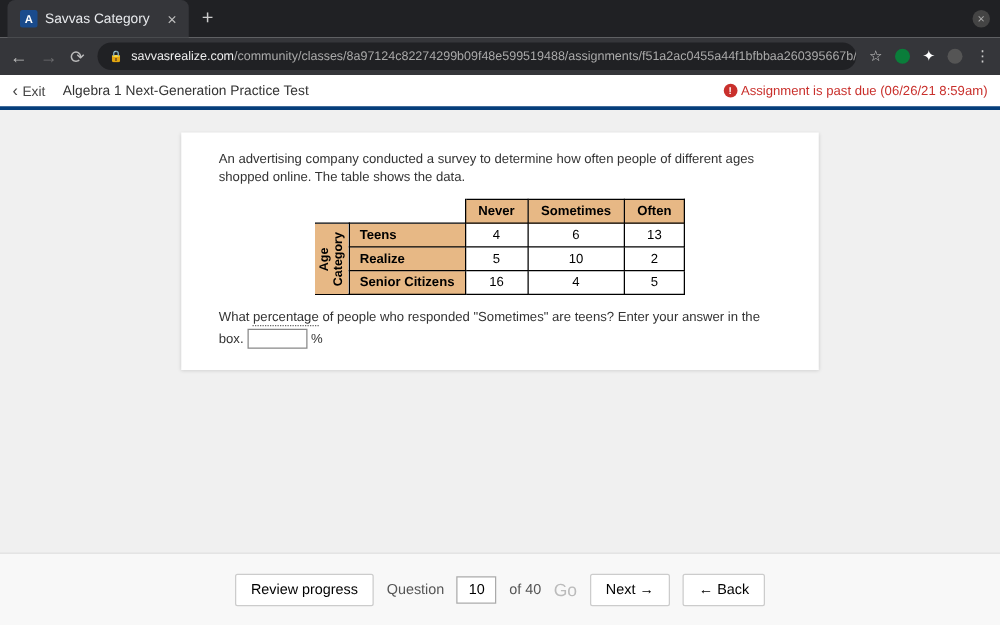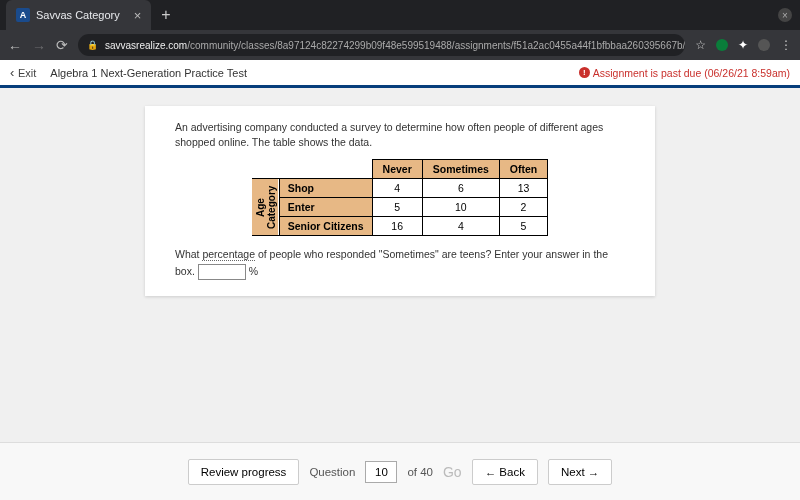--- a/index.html
+++ b/index.html
@@ -101,27 +101,27 @@
       <table class="tbl">
         <tbody>
             <tr>
           <th class="blank" colspan="2" style="background:#fff;border-top-color:#fff;border-left-color:#fff"></th>
           <th>Never</th>
           <th>Sometimes</th>
           <th>Often</th>
         </tr>
         <tr>
           <th class="rotate" rowspan="3"><span>Age</span><br><span>Category</span></th>
-          <td class="rowhdr">Shop</td>
+          <td class="rowhdr">Teens</td>
           <td>4</td>
           <td>6</td>
           <td>13</td>
         </tr>
         <tr>
-          <td class="rowhdr">Enter</td>
+          <td class="rowhdr">Realize</td>
           <td>5</td>
           <td>10</td>
           <td>2</td>
         </tr>
         <tr>
           <td class="rowhdr">Senior Citizens</td>
           <td>16</td>
           <td>4</td>
           <td>5</td>
         </tr>
@@ -135,15 +135,15 @@
     </p>
   </div>
 </div>
 
 <div class="footer">
   <button class="btn">Review progress</button>
   <span class="q-label">Question</span>
   <input class="q-input" type="text" value="10" style="">
   <span class="of-lbl">of 40</span>
   <button class="go-btn">Go</button>
+  <button class="btn">Next →</button>
   <button class="btn">← Back</button>
-  <button class="btn">Next →</button>
 </div>
 
 </body></html>

